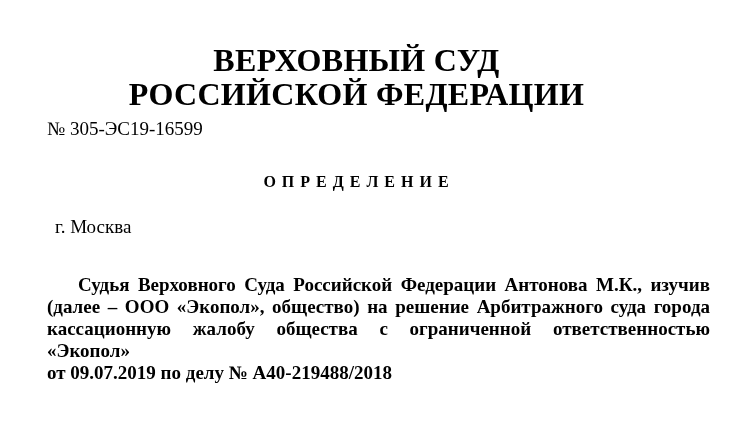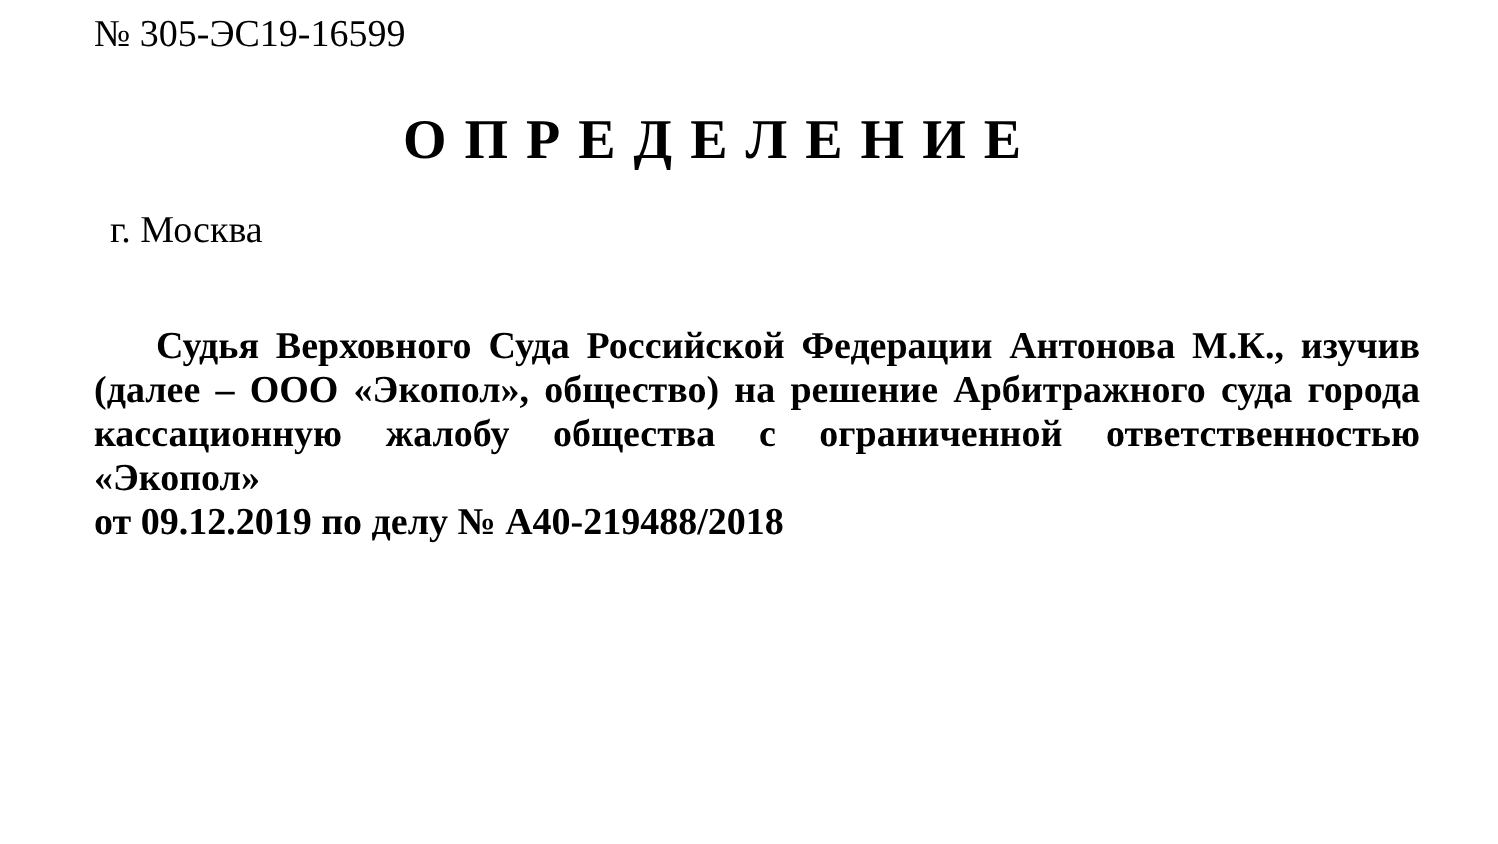--- a/index.html
+++ b/index.html
@@ -28,21 +28,21 @@
   .court-name .line { display: block; }
 
   .case-number {
     margin-top: 6px;
     font-size: 19px;
     line-height: 23px;
   }
 
   .doc-title {
     margin: 29px 44px 0 0;
-    font-size: 28px;
+    font-size: 16px;
     line-height: 26px;
     font-weight: bold;
     text-align: center;
     letter-spacing: 1px;
   }
 
   .meta-row {
     margin-top: 20px;
     display: flex;
     justify-content: space-between;
@@ -63,29 +63,33 @@
     text-align-last: justify;
   }
   .body-line.first { text-indent: 31px; }
   .body-line.last  { text-align: left; text-align-last: left; }
 </style>
 </head>
 <body>
 
 <div class="page">
 
+  <h1 class="court-name">
+    <span class="line">ВЕРХОВНЫЙ СУД</span>
+    <span class="line">РОССИЙСКОЙ ФЕДЕРАЦИИ</span>
+  </h1>
 
   <div class="case-number">№ 305-ЭС19-16599</div>
 
   <h2 class="doc-title">О П Р Е Д Е Л Е Н И Е</h2>
 
   <div class="meta-row">
     <span class="place">г. Москва</span>
   </div>
 
   <div class="body-text">
     <div class="body-line first">Судья Верховного Суда Российской Федерации Антонова М.К., изучив</div>
     <div class="body-line">(далее – ООО «Экопол», общество) на решение Арбитражного суда города</div>
     <div class="body-line">кассационную жалобу общества с ограниченной ответственностью «Экопол»</div>
-    <div class="body-line last">от 09.12.2019 по делу № А40-219488/2018</div>
+    <div class="body-line last">от 09.07.2019 по делу № А40-219488/2018</div>
   </div>
 
 </div>
 
 </body></html>

